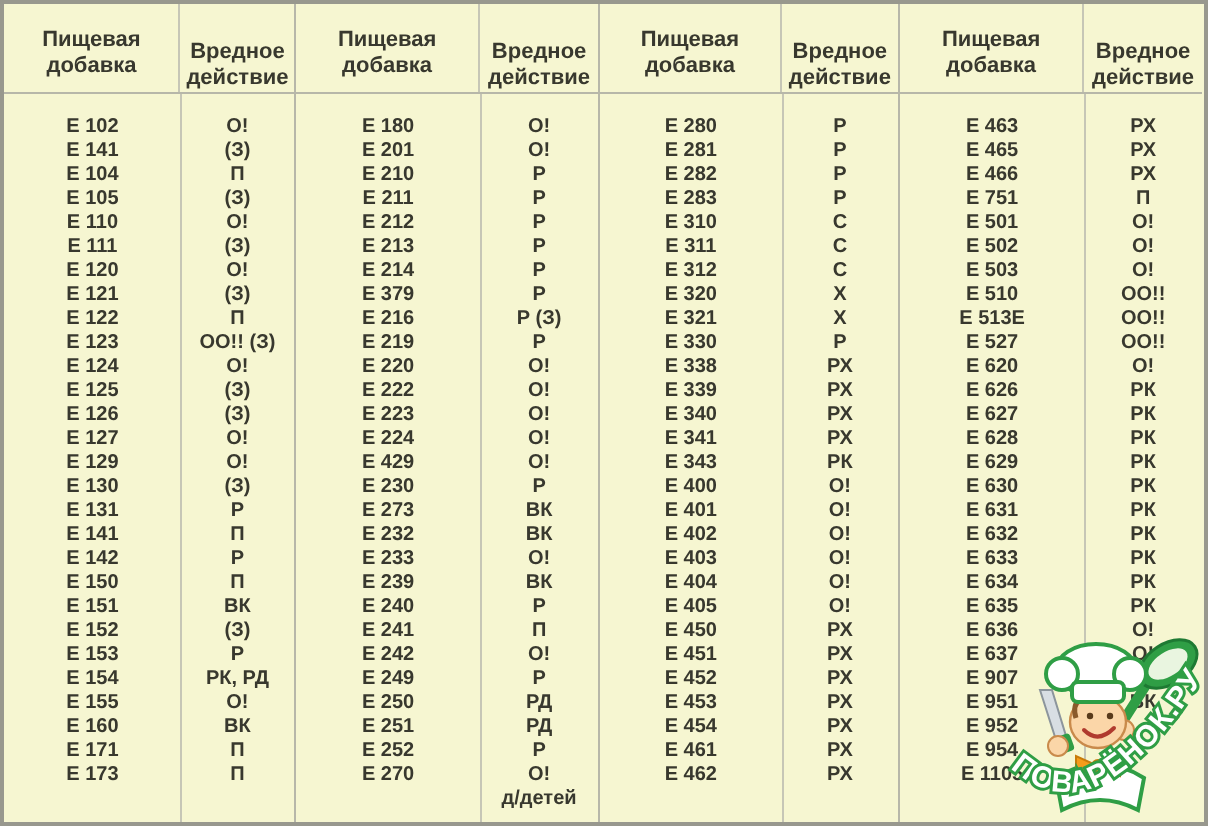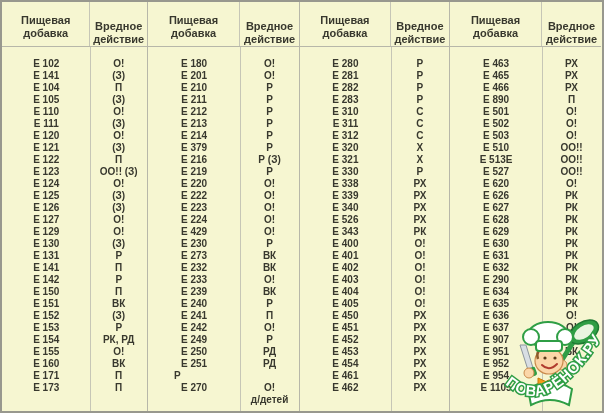--- a/index.html
+++ b/index.html
@@ -296,20 +296,21 @@
           </div>
           <div class="row">
             <span class="a">Е 250</span>
             <span class="e">РД</span>
           </div>
           <div class="row">
             <span class="a">Е 251</span>
             <span class="e">РД</span>
           </div>
           <div class="row">
+            <span class="a">Е 252</span>
             <span class="e">Р</span>
           </div>
           <div class="row">
             <span class="a">Е 270</span>
             <span class="e">О!</span>
           </div>
           <div class="row">
             <span class="a"></span>
             <span class="e">д/детей</span>
           </div>
@@ -368,21 +369,21 @@
           </div>
           <div class="row">
             <span class="a">Е 339</span>
             <span class="e">РХ</span>
           </div>
           <div class="row">
             <span class="a">Е 340</span>
             <span class="e">РХ</span>
           </div>
           <div class="row">
-            <span class="a">Е 526</span>
+            <span class="a">Е 341</span>
             <span class="e">РХ</span>
           </div>
           <div class="row">
             <span class="a">Е 343</span>
             <span class="e">РК</span>
           </div>
           <div class="row">
             <span class="a">Е 400</span>
             <span class="e">О!</span>
           </div>
@@ -449,21 +450,21 @@
           </div>
           <div class="row">
             <span class="a">Е 465</span>
             <span class="e">РХ</span>
           </div>
           <div class="row">
             <span class="a">Е 466</span>
             <span class="e">РХ</span>
           </div>
           <div class="row">
-            <span class="a">Е 890</span>
+            <span class="a">Е 751</span>
             <span class="e">П</span>
           </div>
           <div class="row">
             <span class="a">Е 501</span>
             <span class="e">О!</span>
           </div>
           <div class="row">
             <span class="a">Е 502</span>
             <span class="e">О!</span>
           </div>
@@ -509,21 +510,21 @@
           </div>
           <div class="row">
             <span class="a">Е 631</span>
             <span class="e">РК</span>
           </div>
           <div class="row">
             <span class="a">Е 632</span>
             <span class="e">РК</span>
           </div>
           <div class="row">
-            <span class="a">Е 290</span>
+            <span class="a">Е 633</span>
             <span class="e">РК</span>
           </div>
           <div class="row">
             <span class="a">Е 634</span>
             <span class="e">РК</span>
           </div>
           <div class="row">
             <span class="a">Е 635</span>
             <span class="e">РК</span>
           </div>

